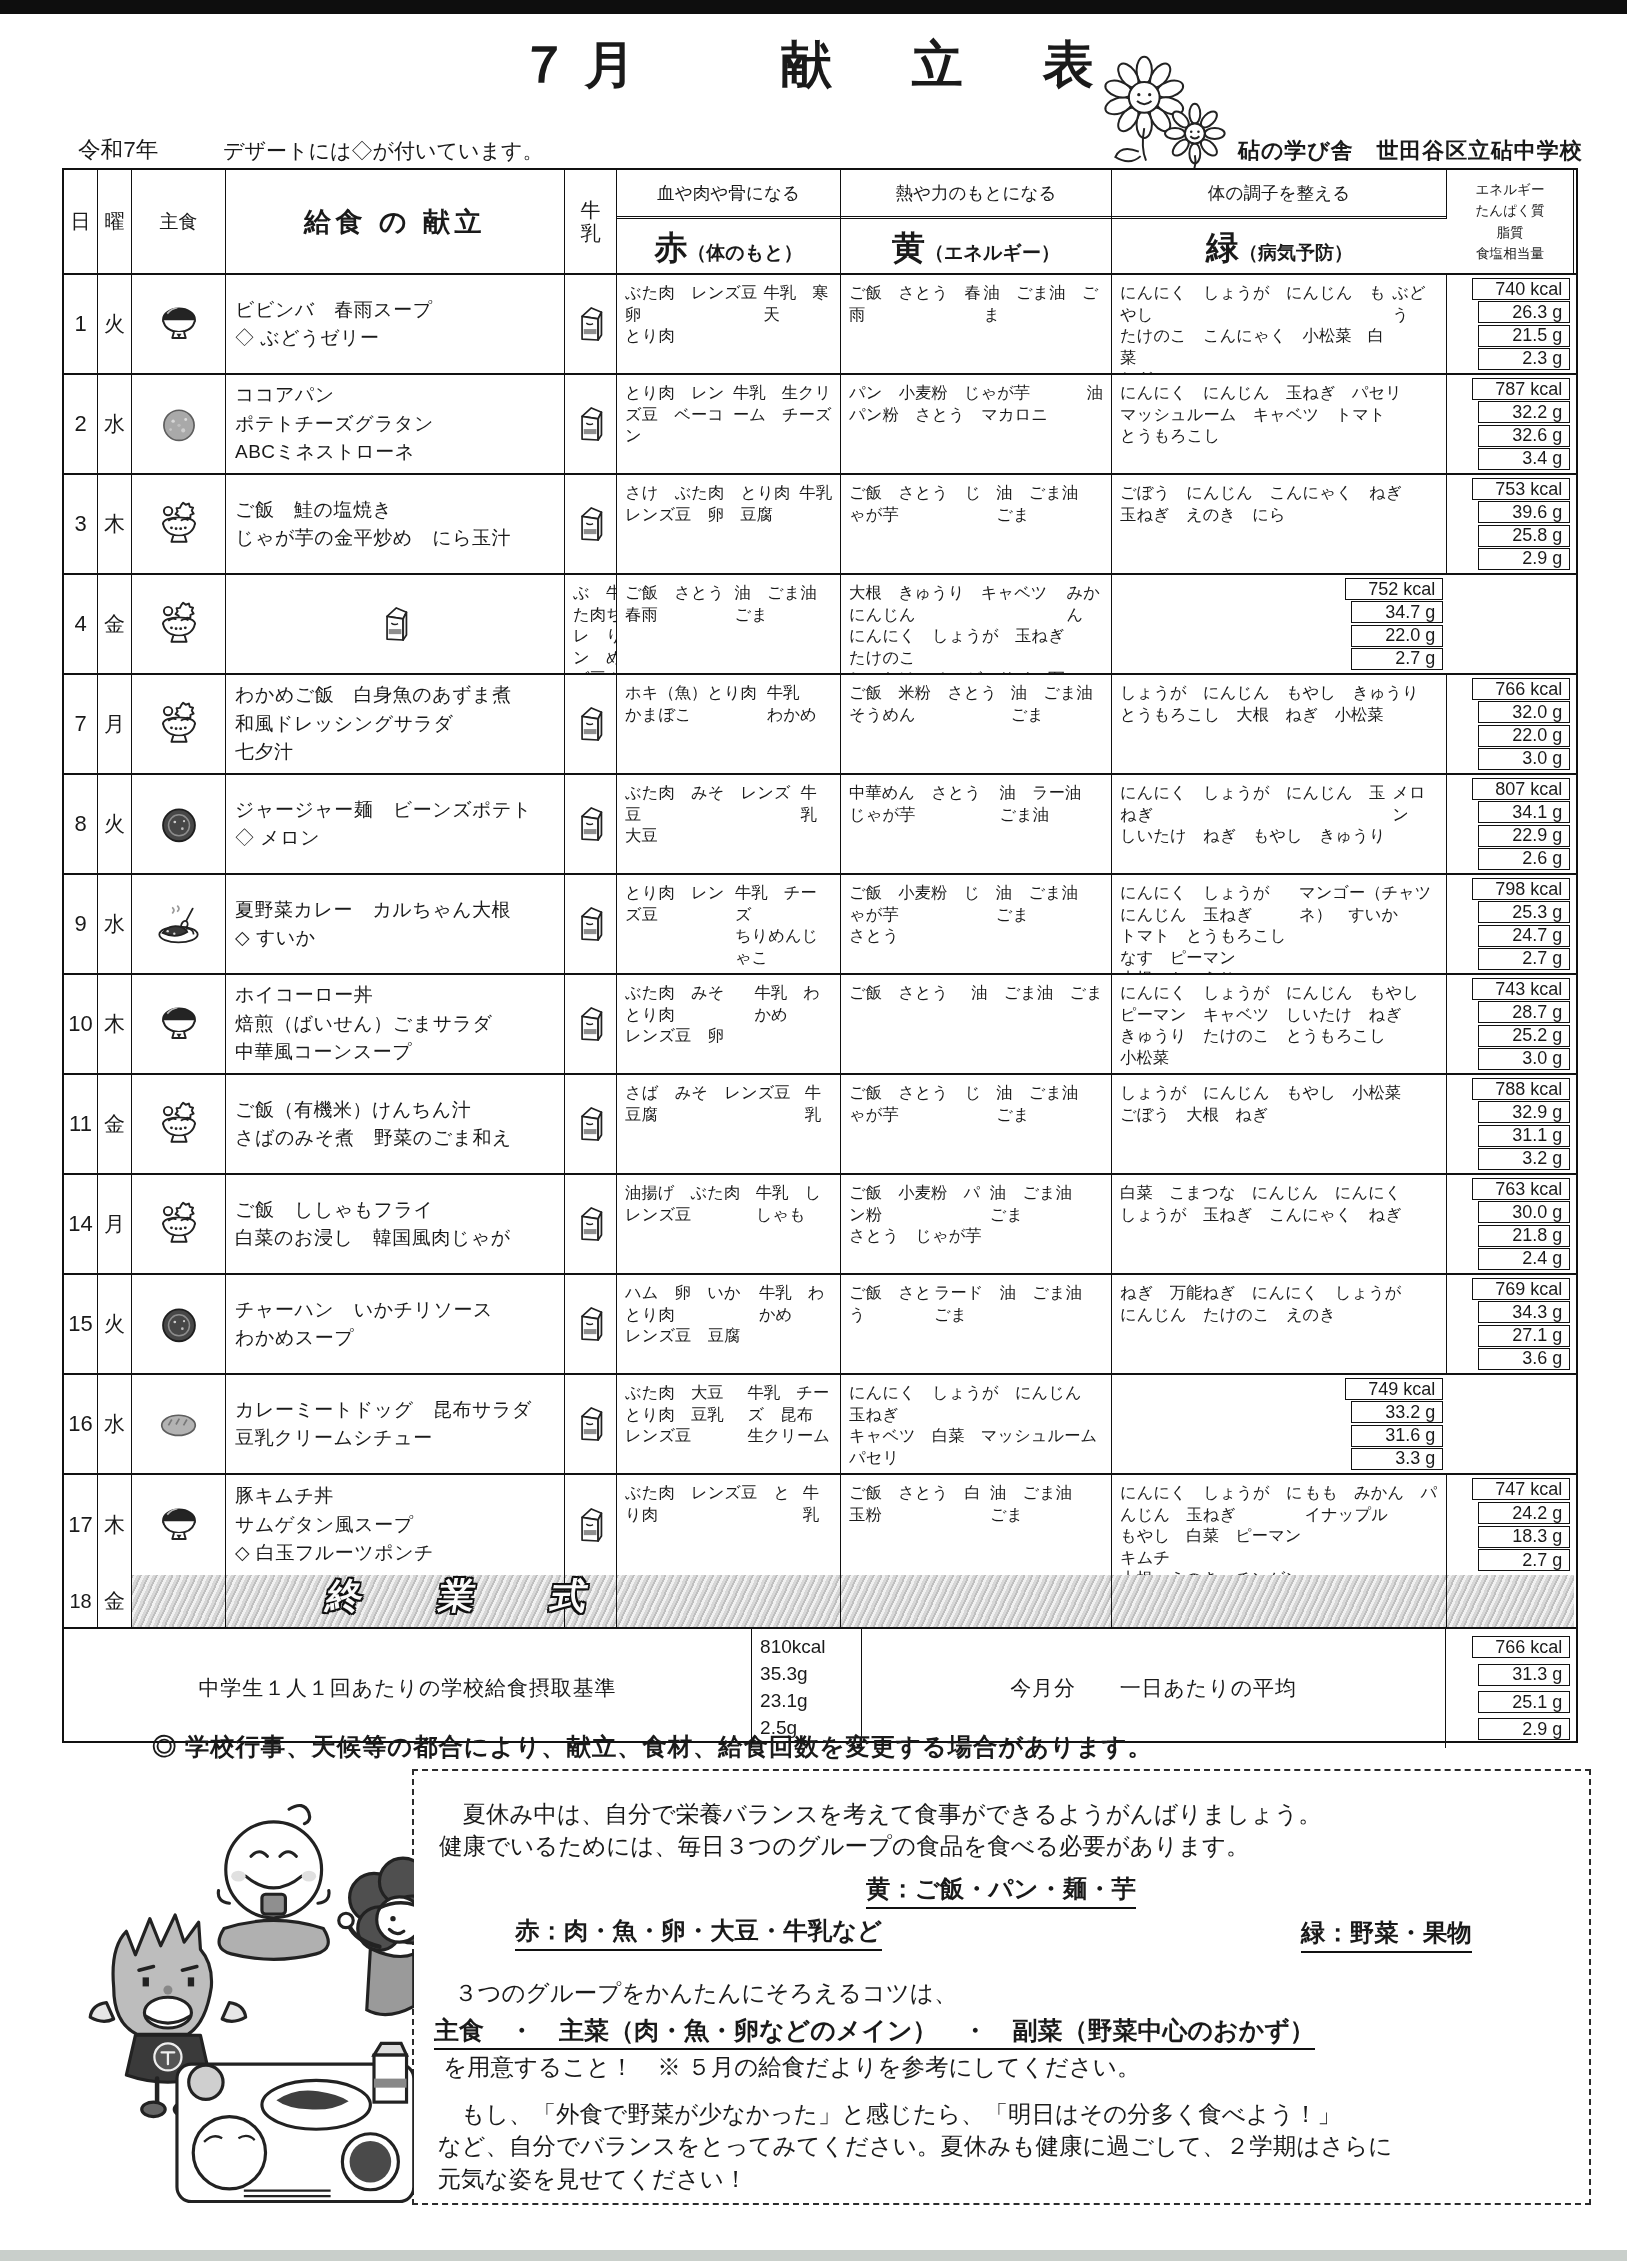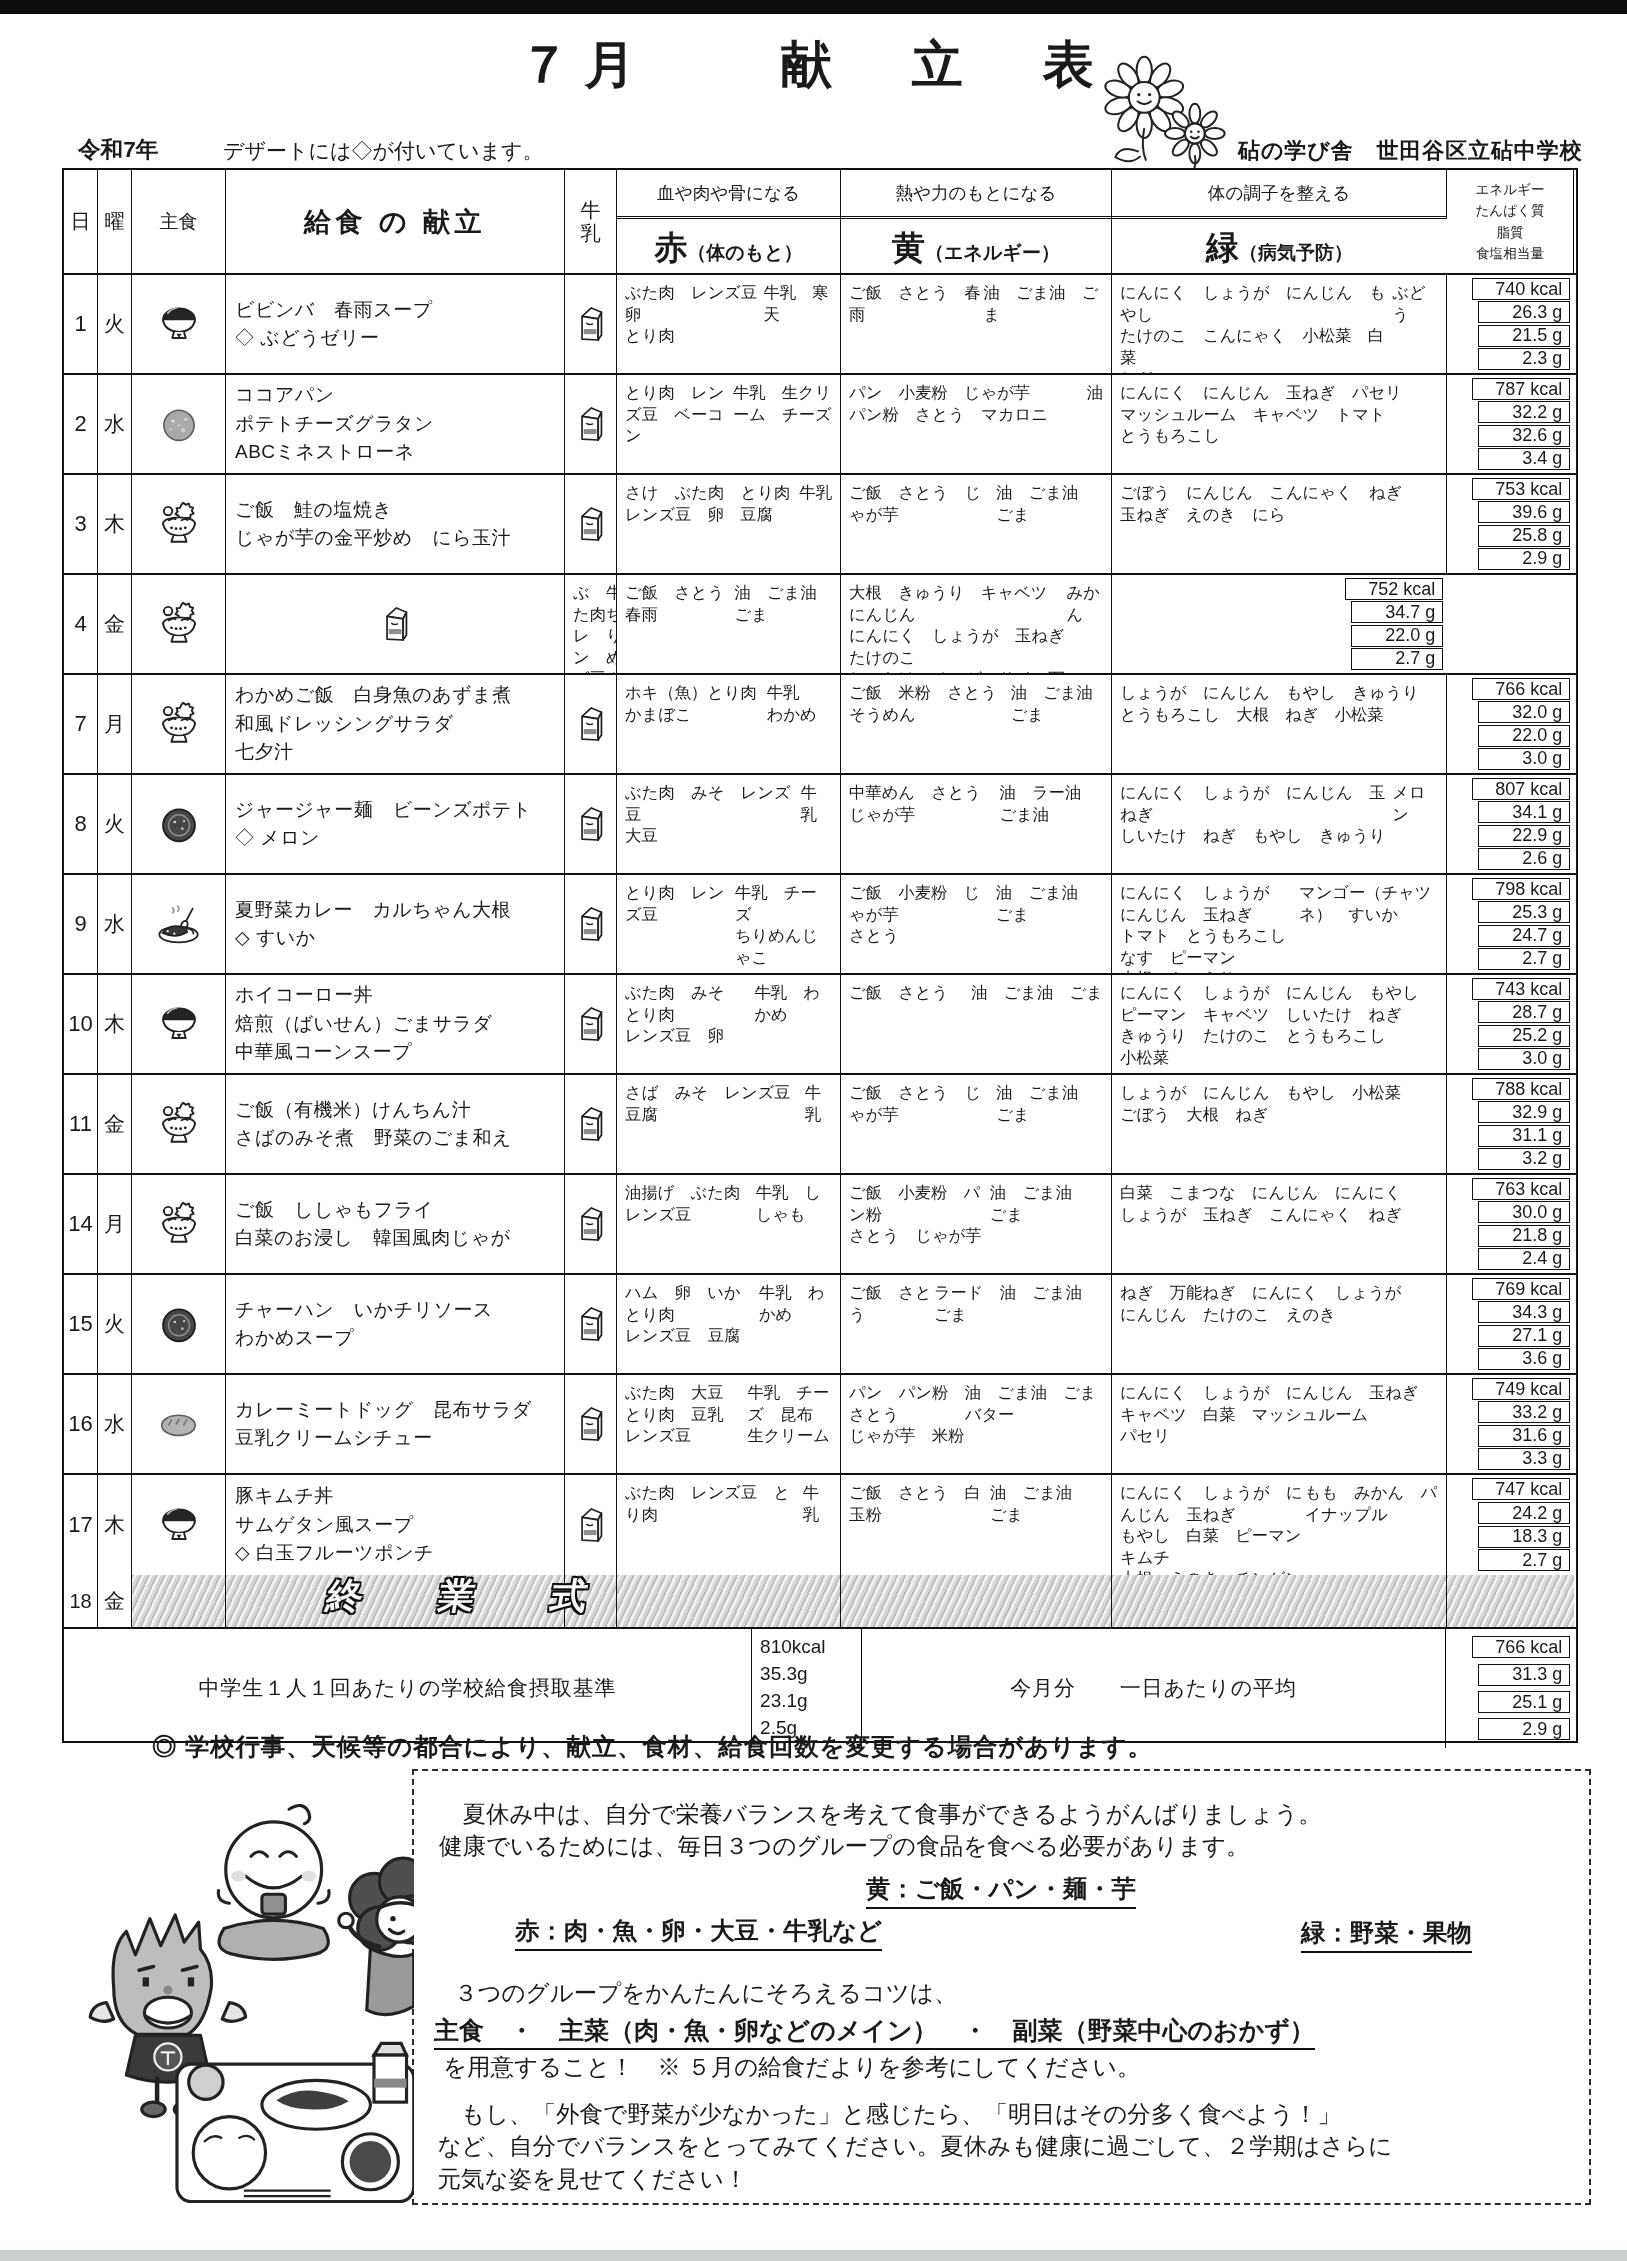--- a/index.html
+++ b/index.html
@@ -5,21 +5,21 @@
   *{box-sizing:border-box;margin:0;padding:0}
   html,body{background:#fff}
   body{width:1627px;height:2262px;position:relative;overflow:hidden;
        font-family:"Liberation Sans",sans-serif;color:#1a1a1a;}
 
   #topbar{position:absolute;left:0;top:0;width:1627px;height:13.6px;background:#0e0e0e}
   #bottombar{position:absolute;left:0;top:2250px;width:1627px;height:11.8px;background:#c9cfcb}
 
   #page-title{position:absolute;top:31px;left:0;width:1627px;text-align:center;
       font-size:51px;font-weight:700;letter-spacing:14.5px;white-space:pre}
-  #era-label{position:absolute;left:78px;top:134px;font-size:22.6px;font-weight:700}
+  #era-label{position:absolute;left:78px;top:134px;font-size:22.6px;font-weight:400}
   #dessert-note{position:absolute;left:223px;top:137px;font-size:21px}
   #school-name{position:absolute;left:1238px;top:136px;font-size:22px;font-weight:600;letter-spacing:0.9px}
   #sunflower{position:absolute;left:1088px;top:45px}
 
   
   #menu-table{position:absolute;left:62px;top:168px;width:1516px;border:2.7px solid #111;background:#fff}
   .grid9{display:grid;grid-template-columns:34px 34px 94px 339px 52px 224px 271px 335px 127px}
   .cell{border-right:1.8px solid #111;position:relative;overflow:hidden}
   .cell:last-child{border-right:none}
 
@@ -695,22 +695,20 @@
                 <path d="M25,17 L29,9 L29,36 L25,42 Z" fill="#e8e8e8"></path>
                 <rect x="8" y="29" width="15" height="6" fill="#8e8e8e" stroke="none"></rect>
                 <path d="M11,22 q4,3 8,.5" fill="none" stroke-width="1.6"></path>
               </g>
             </svg>
           </span>
         </div>
         <div class="cell food"><div>ぶた肉　大豆　とり肉　豆乳
 レンズ豆</div><div>牛乳　チーズ　昆布
 生クリーム</div></div>
-        <div class="cell food"><div>パン　パン粉　さとう
-じゃが芋　米粉</div><div>油　ごま油　ごま　バター</div></div>
         <div class="cell food"><div>にんにく　しょうが　にんじん　玉ねぎ
 キャベツ　白菜　マッシュルーム
 パセリ</div><div></div></div>
         <div class="cell vals">
           <div class="vbox kcal">749 kcal</div>
           <div class="vbox g">33.2 g</div>
           <div class="vbox g">31.6 g</div>
           <div class="vbox g">3.3 g</div>
         </div>
       </div>

